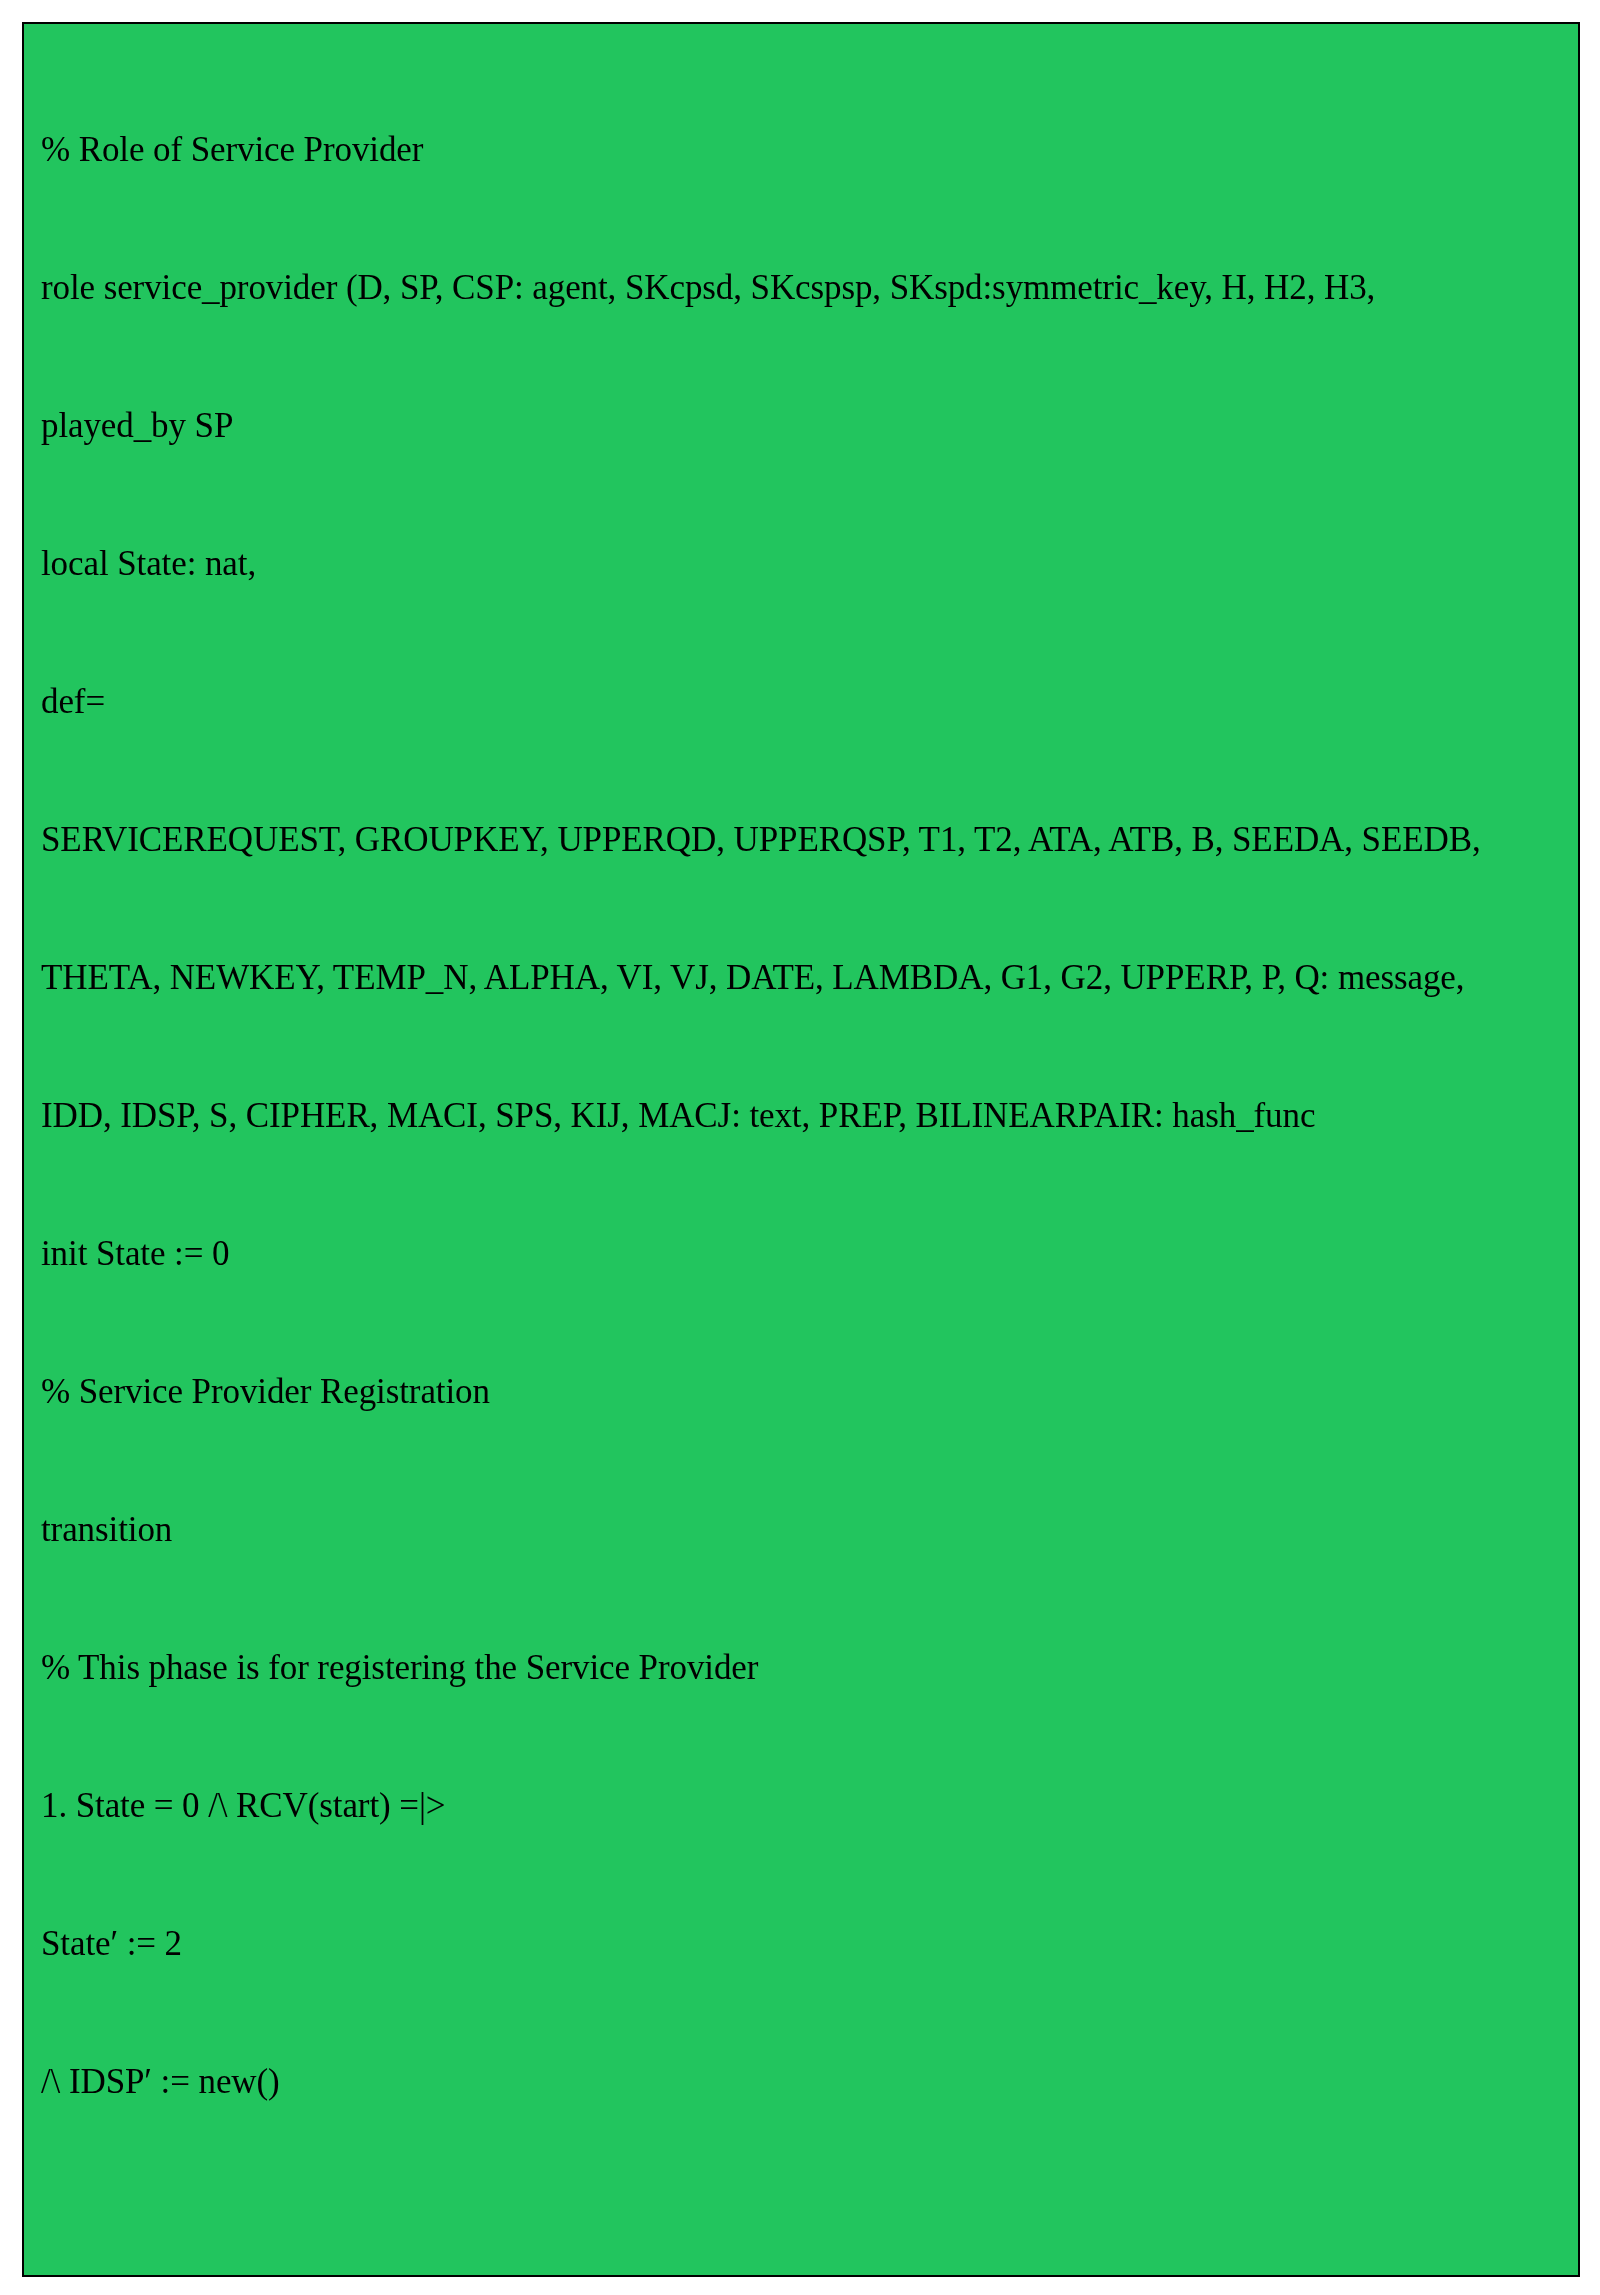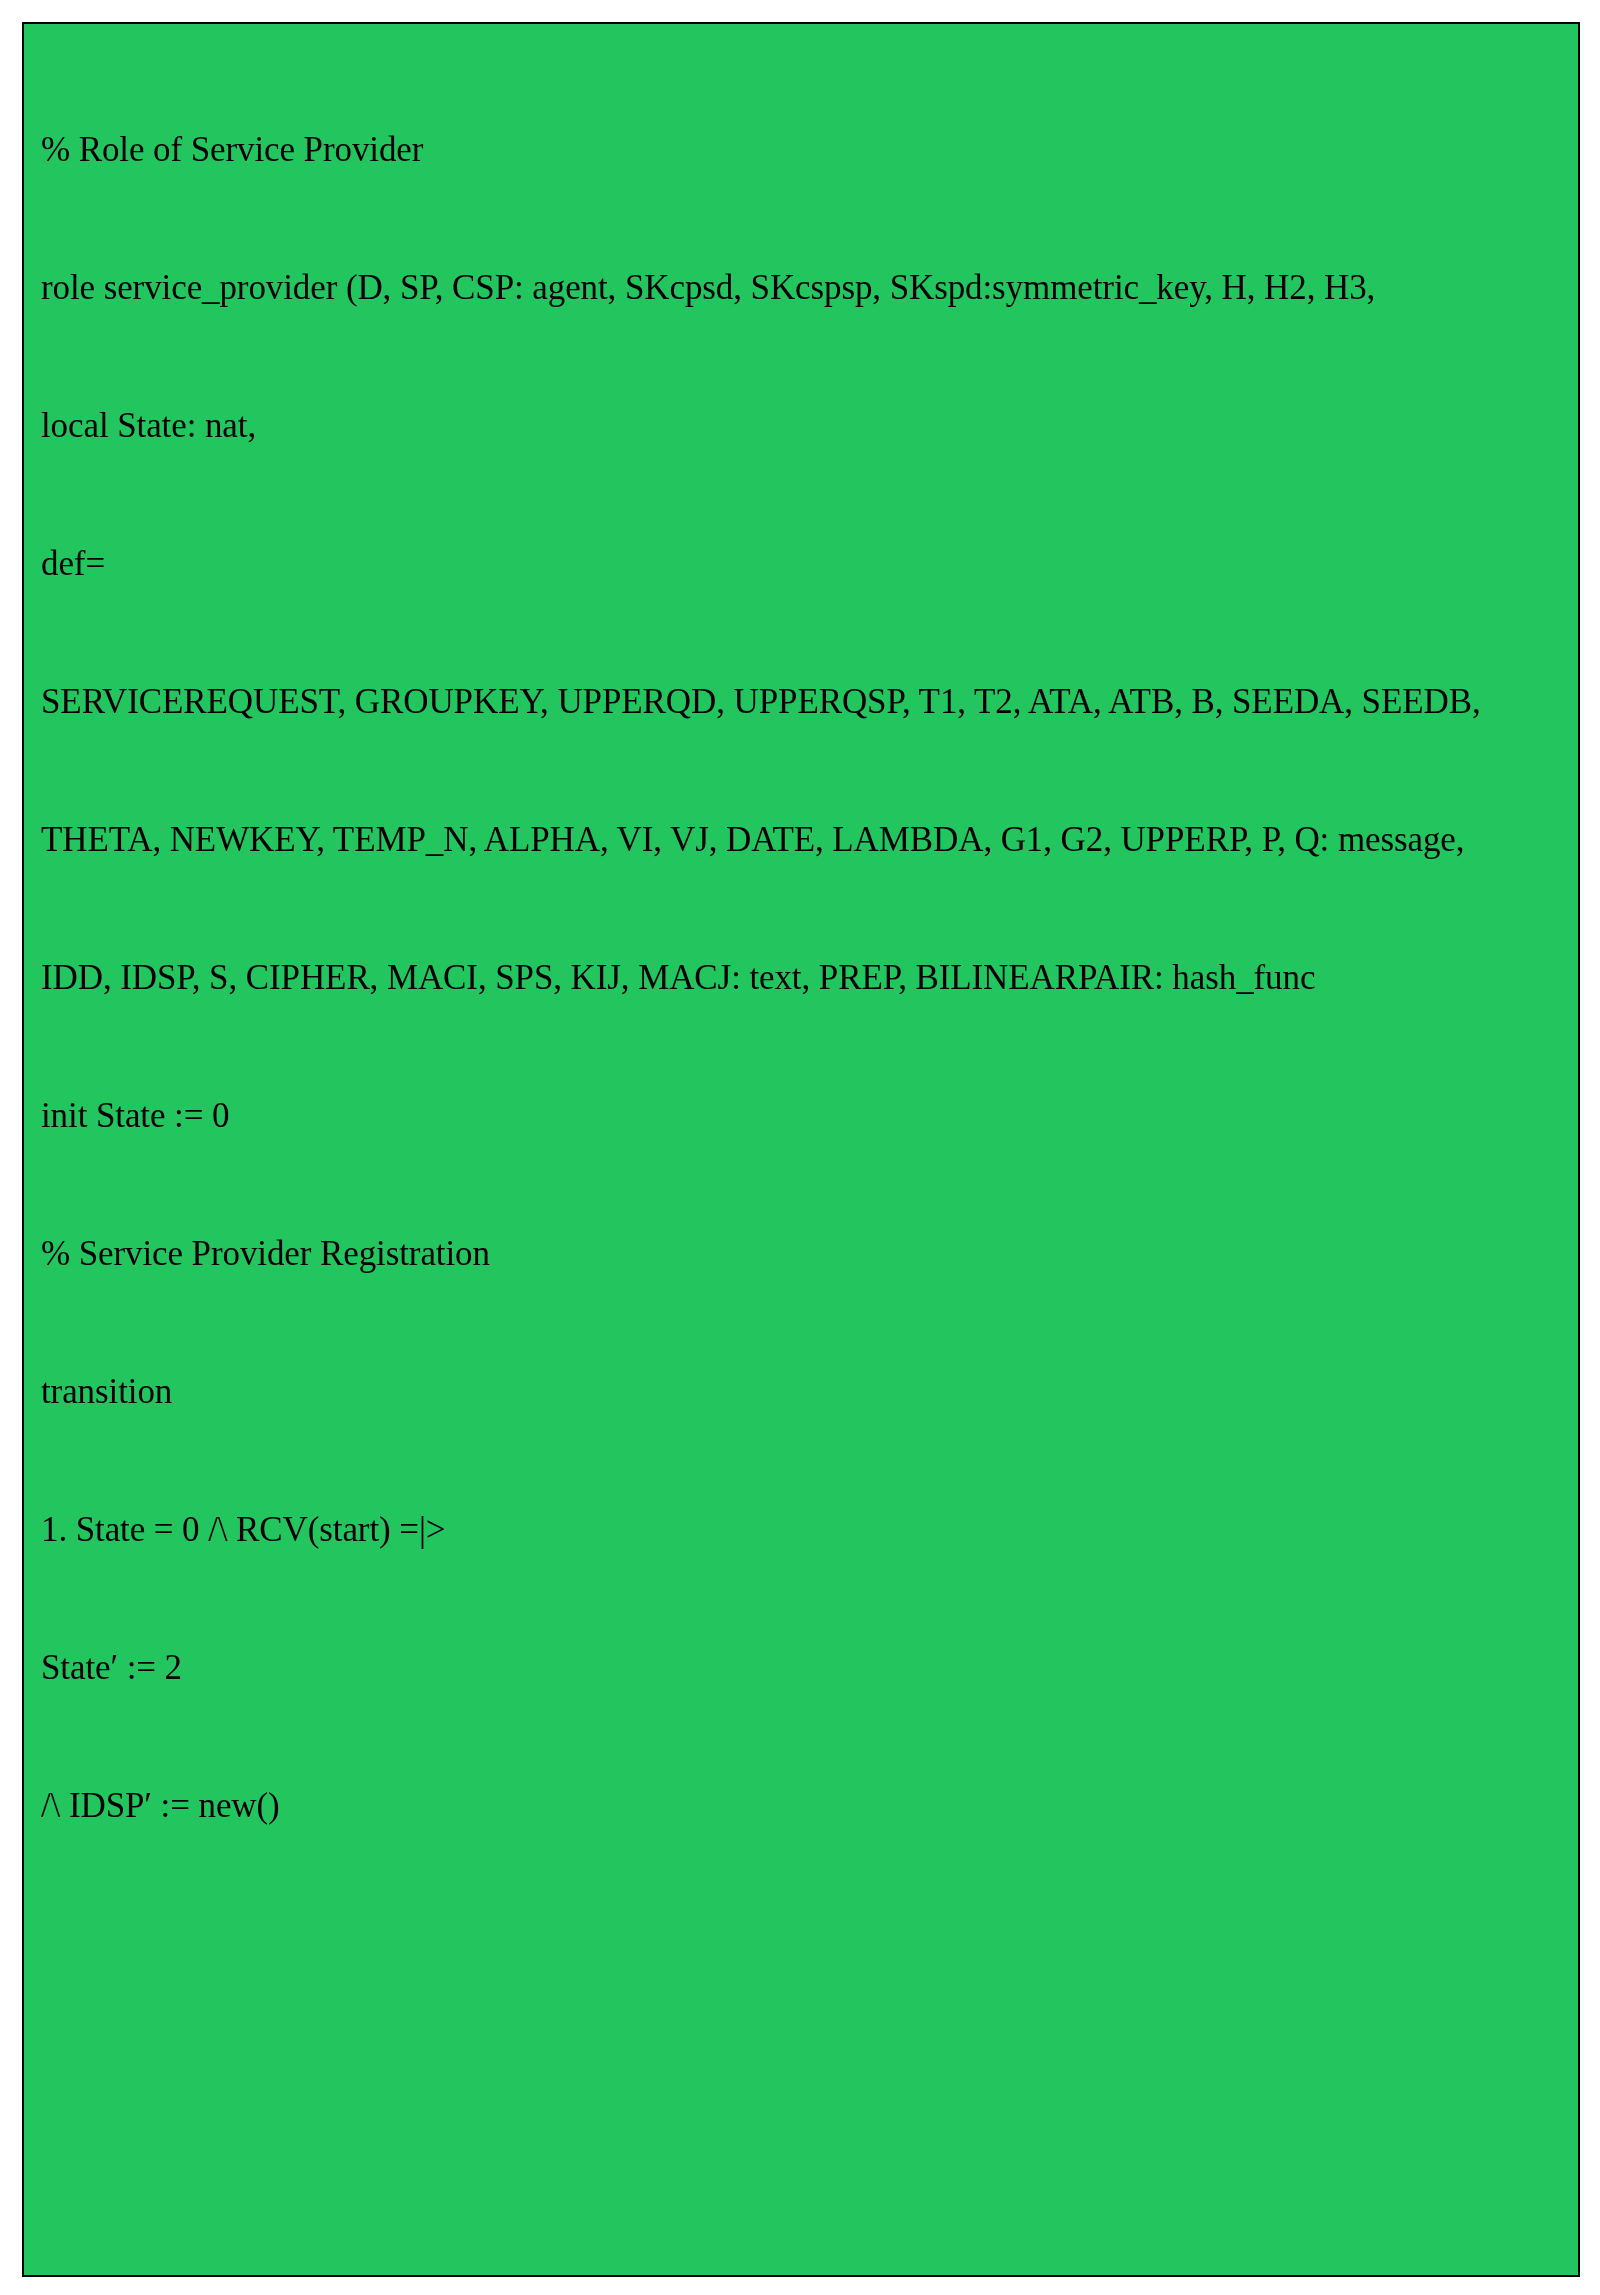--- a/index.html
+++ b/index.html
@@ -23,28 +23,30 @@
   }
   .line { display: block; height: 46px; }
 </style>
 </head>
 <body>
 
 <div class="frame">
   <div class="code">
     <span class="line">% Role of Service Provider</span>
     <span class="line">role service_provider (D, SP, CSP: agent, SKcpsd, SKcspsp, SKspd:symmetric_key, H, H2, H3,</span>
+    <span class="line">played_by SP</span>
     <span class="line">local State: nat,</span>
     <span class="line">def=</span>
     <span class="line">SERVICEREQUEST, GROUPKEY, UPPERQD, UPPERQSP, T1, T2, ATA, ATB, B, SEEDA, SEEDB,</span>
     <span class="line">THETA, NEWKEY, TEMP_N, ALPHA, VI, VJ, DATE, LAMBDA, G1, G2, UPPERP, P, Q: message,</span>
     <span class="line">IDD, IDSP, S, CIPHER, MACI, SPS, KIJ, MACJ: text, PREP, BILINEARPAIR: hash_func</span>
     <span class="line">init State := 0</span>
     <span class="line">% Service Provider Registration</span>
     <span class="line">transition</span>
+    <span class="line">% This phase is for registering the Service Provider</span>
     <span class="line">1. State = 0 /\ RCV(start) =|&gt;</span>
     <span class="line">State′ := 2</span>
     <span class="line">/\ IDSP′ := new()</span>
     
     
     
     
     
     
     

